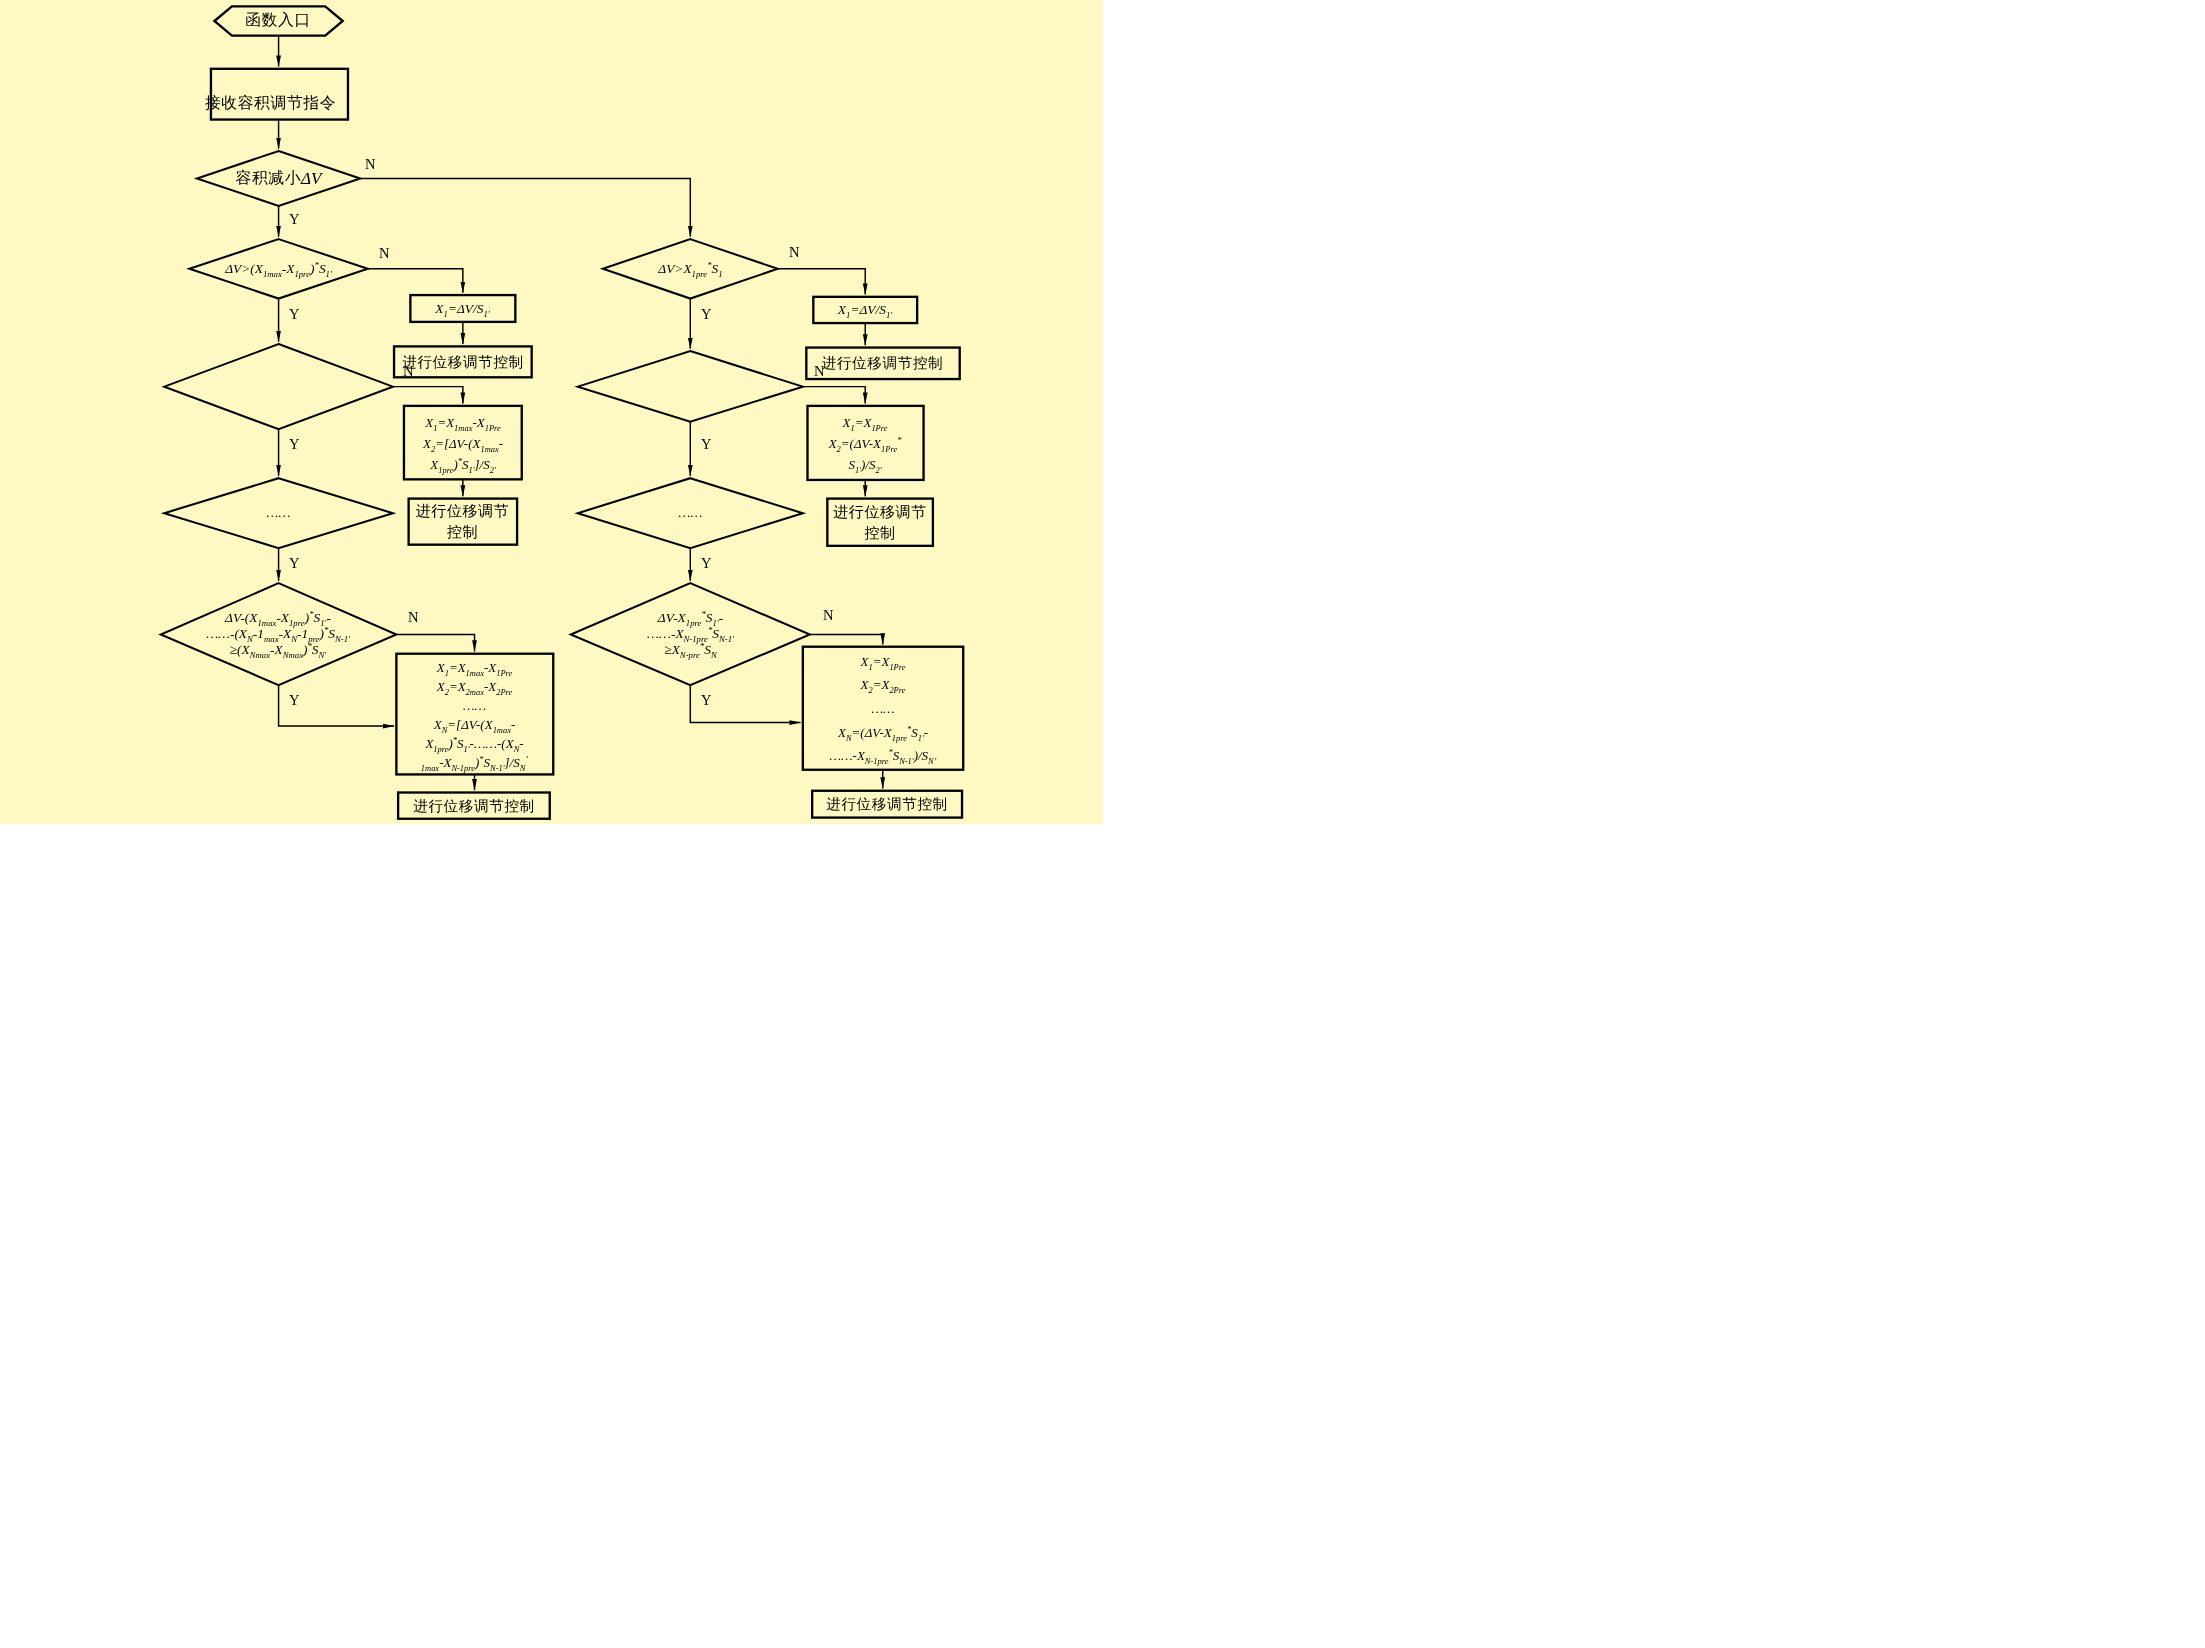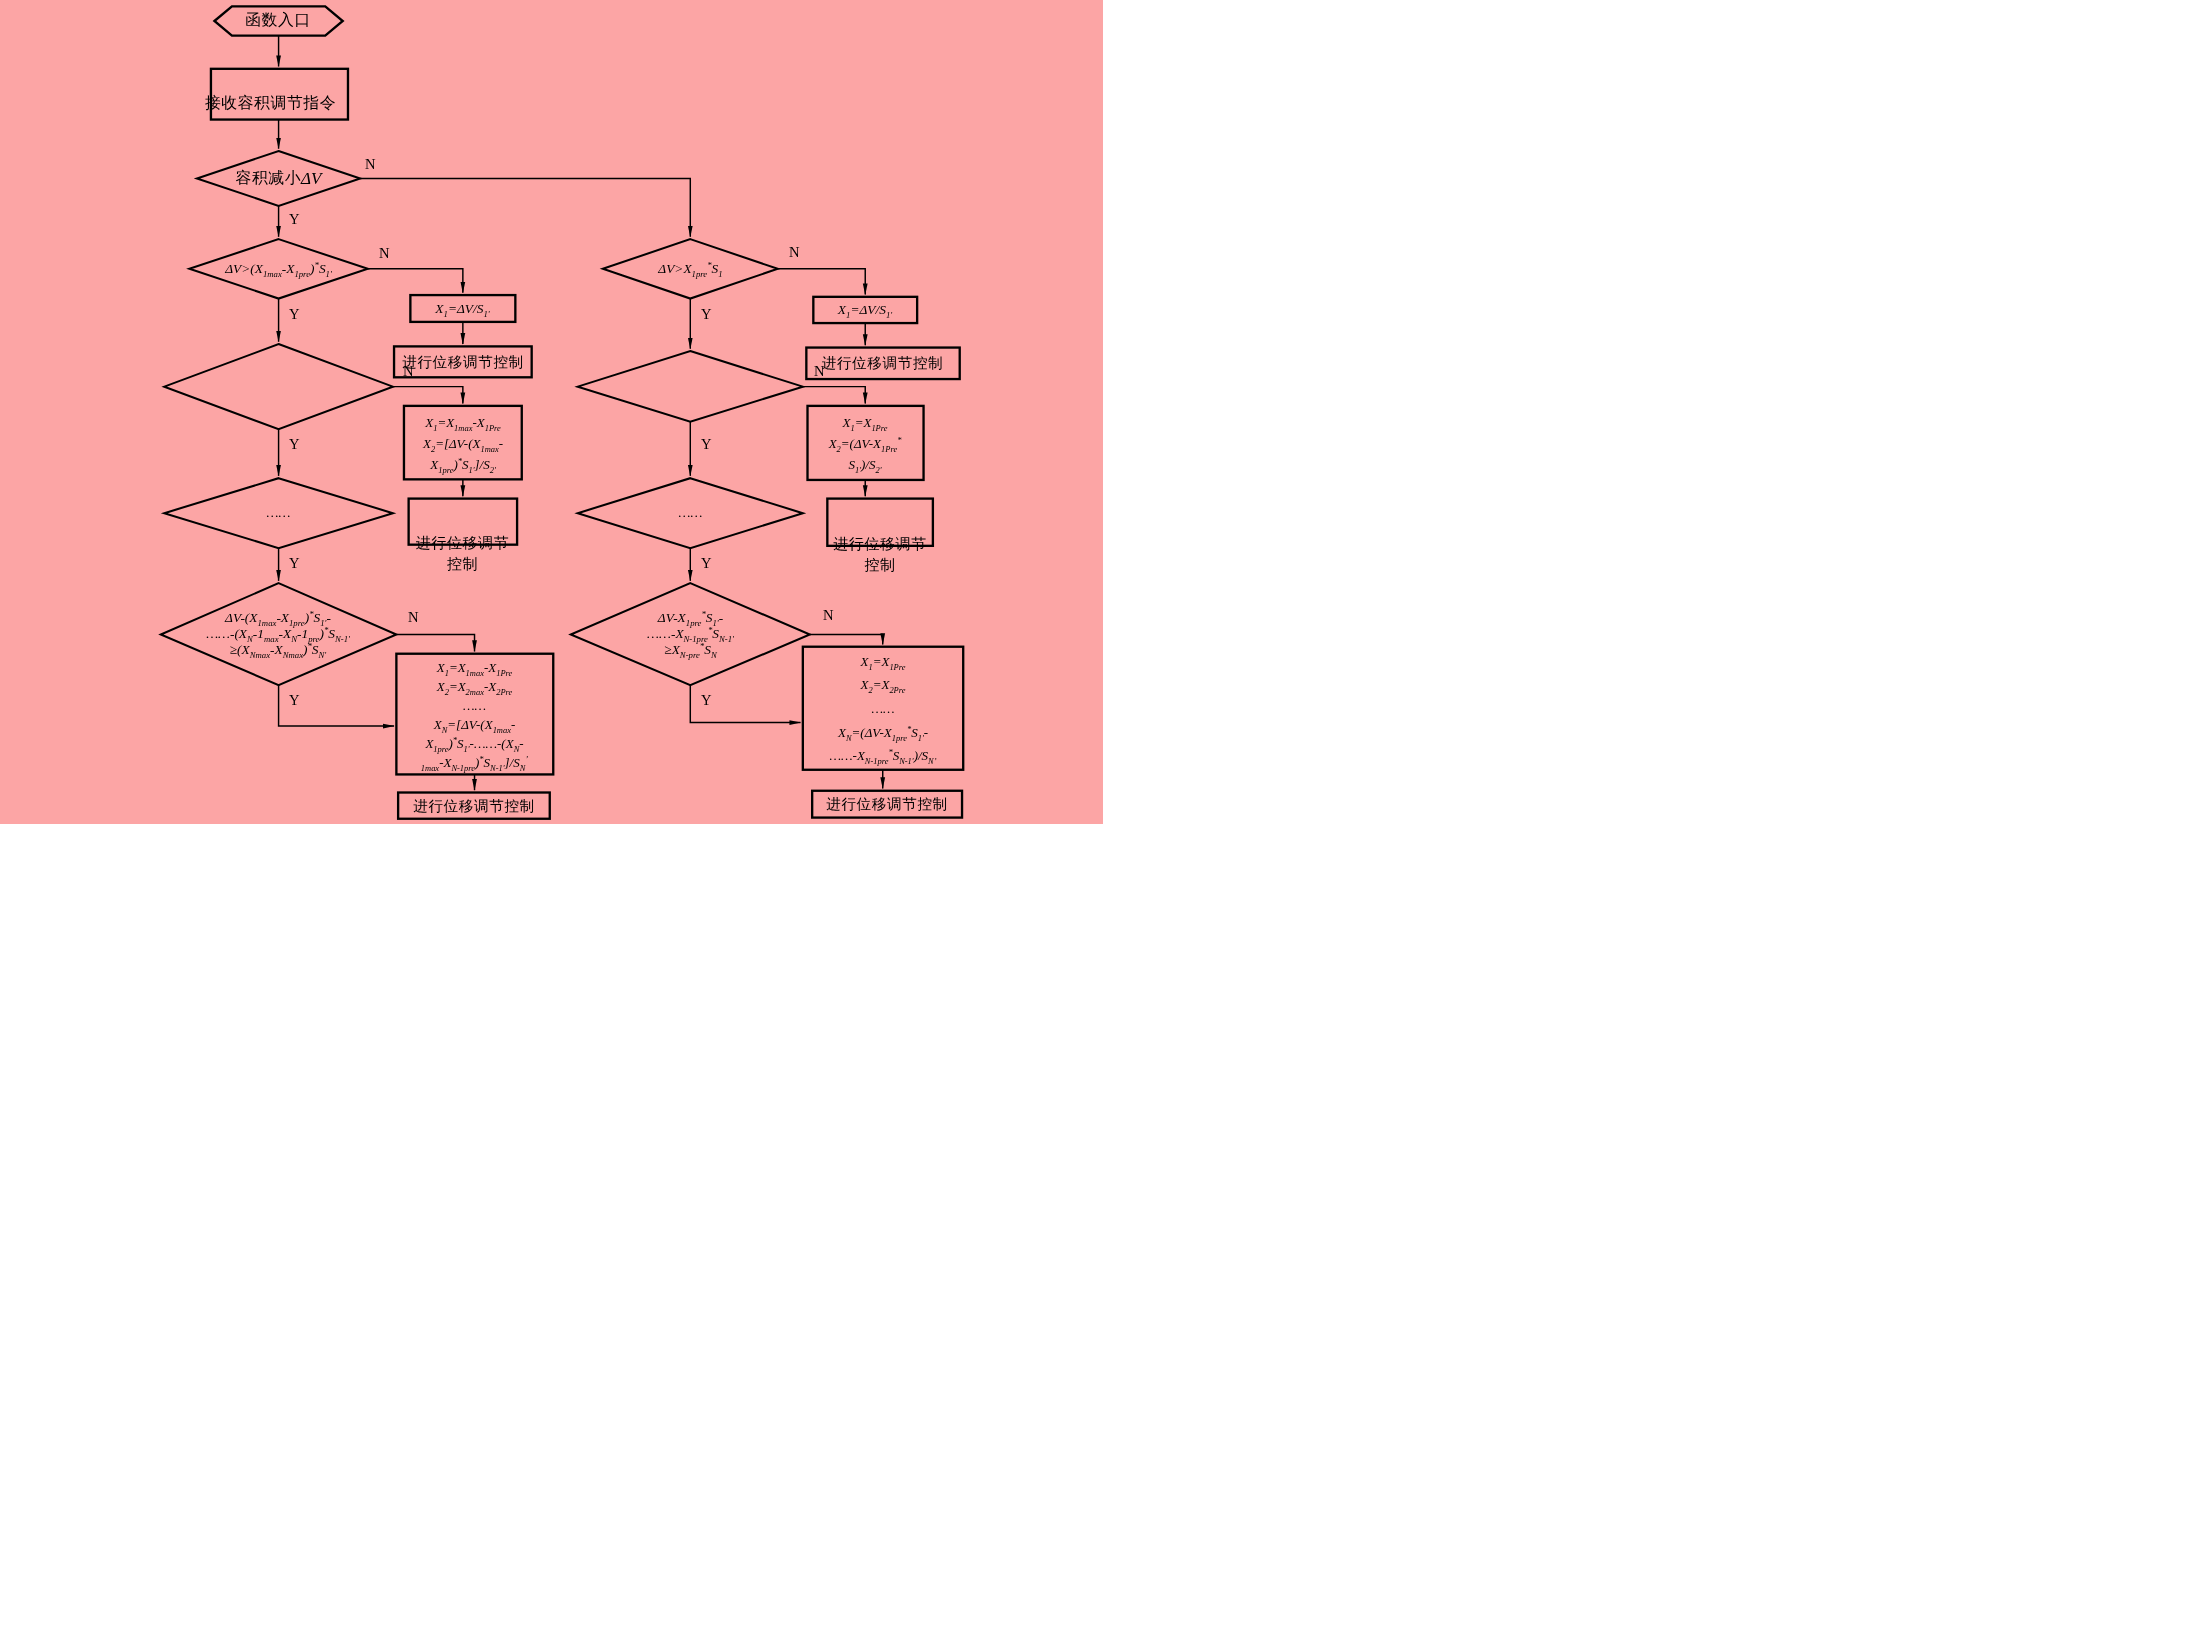--- a/index.html
+++ b/index.html
@@ -1,22 +1,22 @@
 <!DOCTYPE html>
 <html style="font-size:9.3px"><head>
 <meta charset="utf-8">
 <style>
   html,body{margin:0;padding:0;background:#ffffff;}
-  #canvas{position:relative;width:1103px;height:824px;background:#fca5a5;
+  #canvas{position:relative;width:1103px;height:824px;background:#fef9c3;
           font-family:"Liberation Serif","DejaVu Serif",serif;color:#000;}
   #wires{position:absolute;left:0;top:0;width:1103px;height:824px;}
   .node{position:absolute;display:flex;flex-direction:column;align-items:center;
         justify-content:center;text-align:center;}
   .cn{font-size:15.8px;letter-spacing:0.6px;}
-  .cn2{font-size:15px;line-height:21px;letter-spacing:0.6px;margin-top:32px;}
+  .cn2{font-size:15px;line-height:21px;letter-spacing:0.6px;}
   .math{font-style:italic;font-size:13.4px;white-space:nowrap;}
   .node .ln{display:block;}
   .fbox .ln{line-height:21px;}
   .big .ln{line-height:19px;}
   .bigspread{justify-content:space-evenly;}
   sub,sup{font-size:65%;line-height:0;font-style:italic;}
   .branch{position:absolute;font-size:14.6px;font-style:normal;
           font-family:"Liberation Serif","DejaVu Serif",serif;}
 </style>
 </head>

